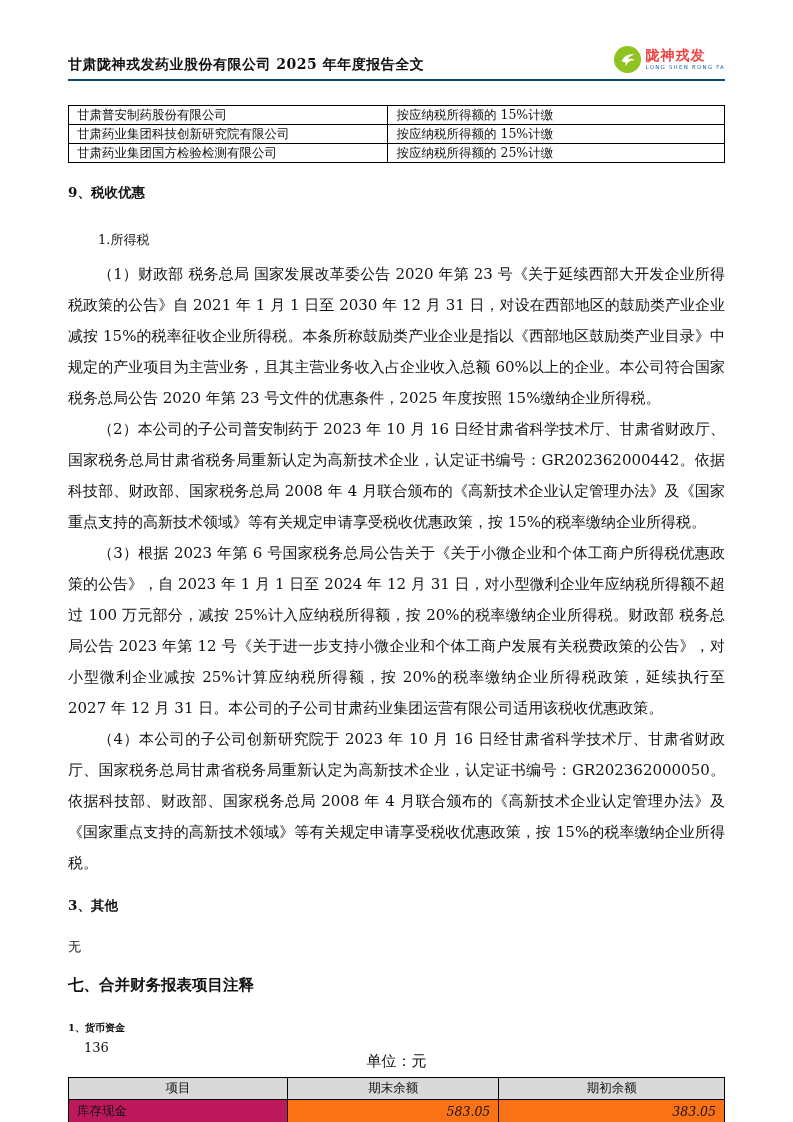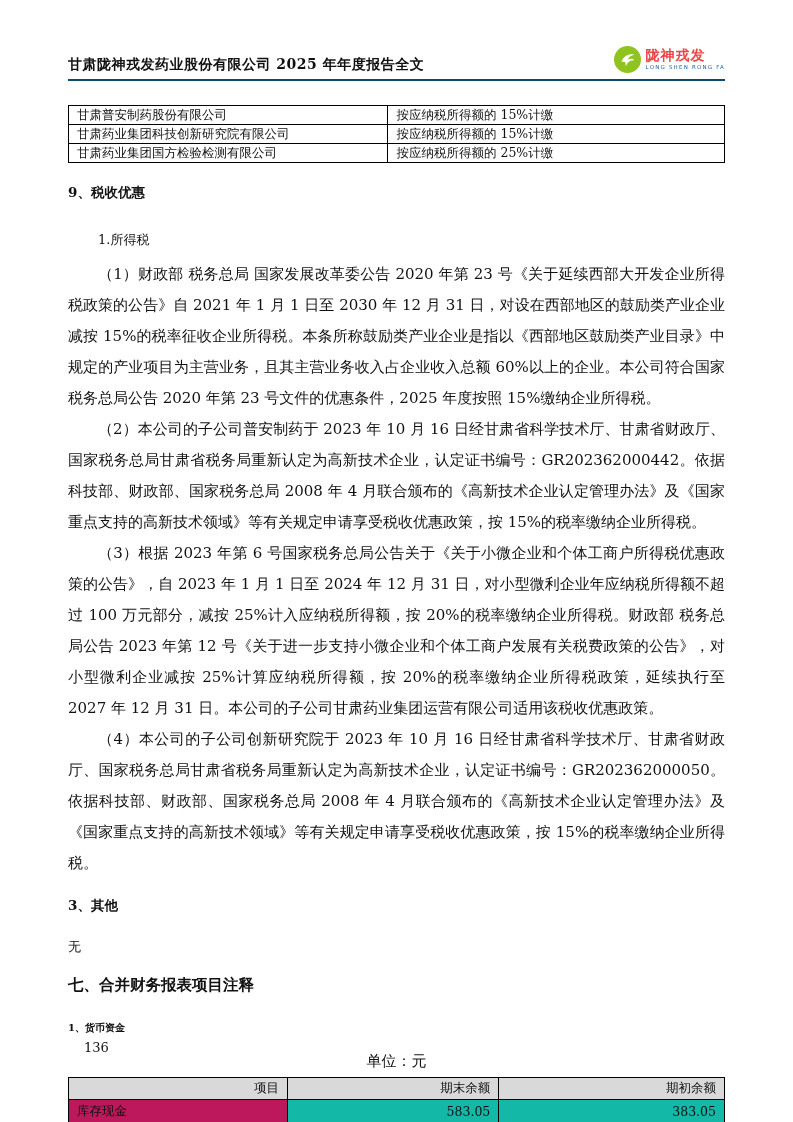--- a/index.html
+++ b/index.html
@@ -53,25 +53,25 @@
   
   table { border-collapse: collapse; width: 100%; table-layout: fixed; }
   td, th { border: 1px solid #000; font-weight: normal; }
 
   .tax-table { margin-top: 24px; font-size: 12.5px; }
   .tax-table td { height: 19px; padding: 0 8px; }
   .tax-table .col-company { width: 48.7%; }
 
   .cash-table { margin-top: 6px; font-size: 12.5px; }
   .cash-table th {
-    background: #d9d9d9; text-align: right; height: 22px; padding: 0 8px; margin-top: 16px;
+    background: #d9d9d9; text-align: center; height: 22px; padding: 0 8px; margin-top: 16px;
   }
   .cash-table td { height: 24px; padding: 0 8px; }
   .cash-table .cell-item { background: #be185d; text-align: left; }
-  .cash-table .cell-num { text-align: right; background:#14b8a6; }
+  .cash-table .cell-num { text-align: right; background:#f97316;font-style:italic; }
   .cash-table .col-1 { width: 33.4%; }
   .cash-table .col-2 { width: 32.2%; }
   .cash-table .col-3 { width: 34.4%; }
 
   
   .h-sub2 { font-size: 13.5px; font-weight: bold; margin-top: 21px; }
   .h-item { font-size: 13px; margin-top: 29px; margin-left: 30px; }
   .paragraphs { margin-top: 10px; }
   .para {
     margin: 0;

